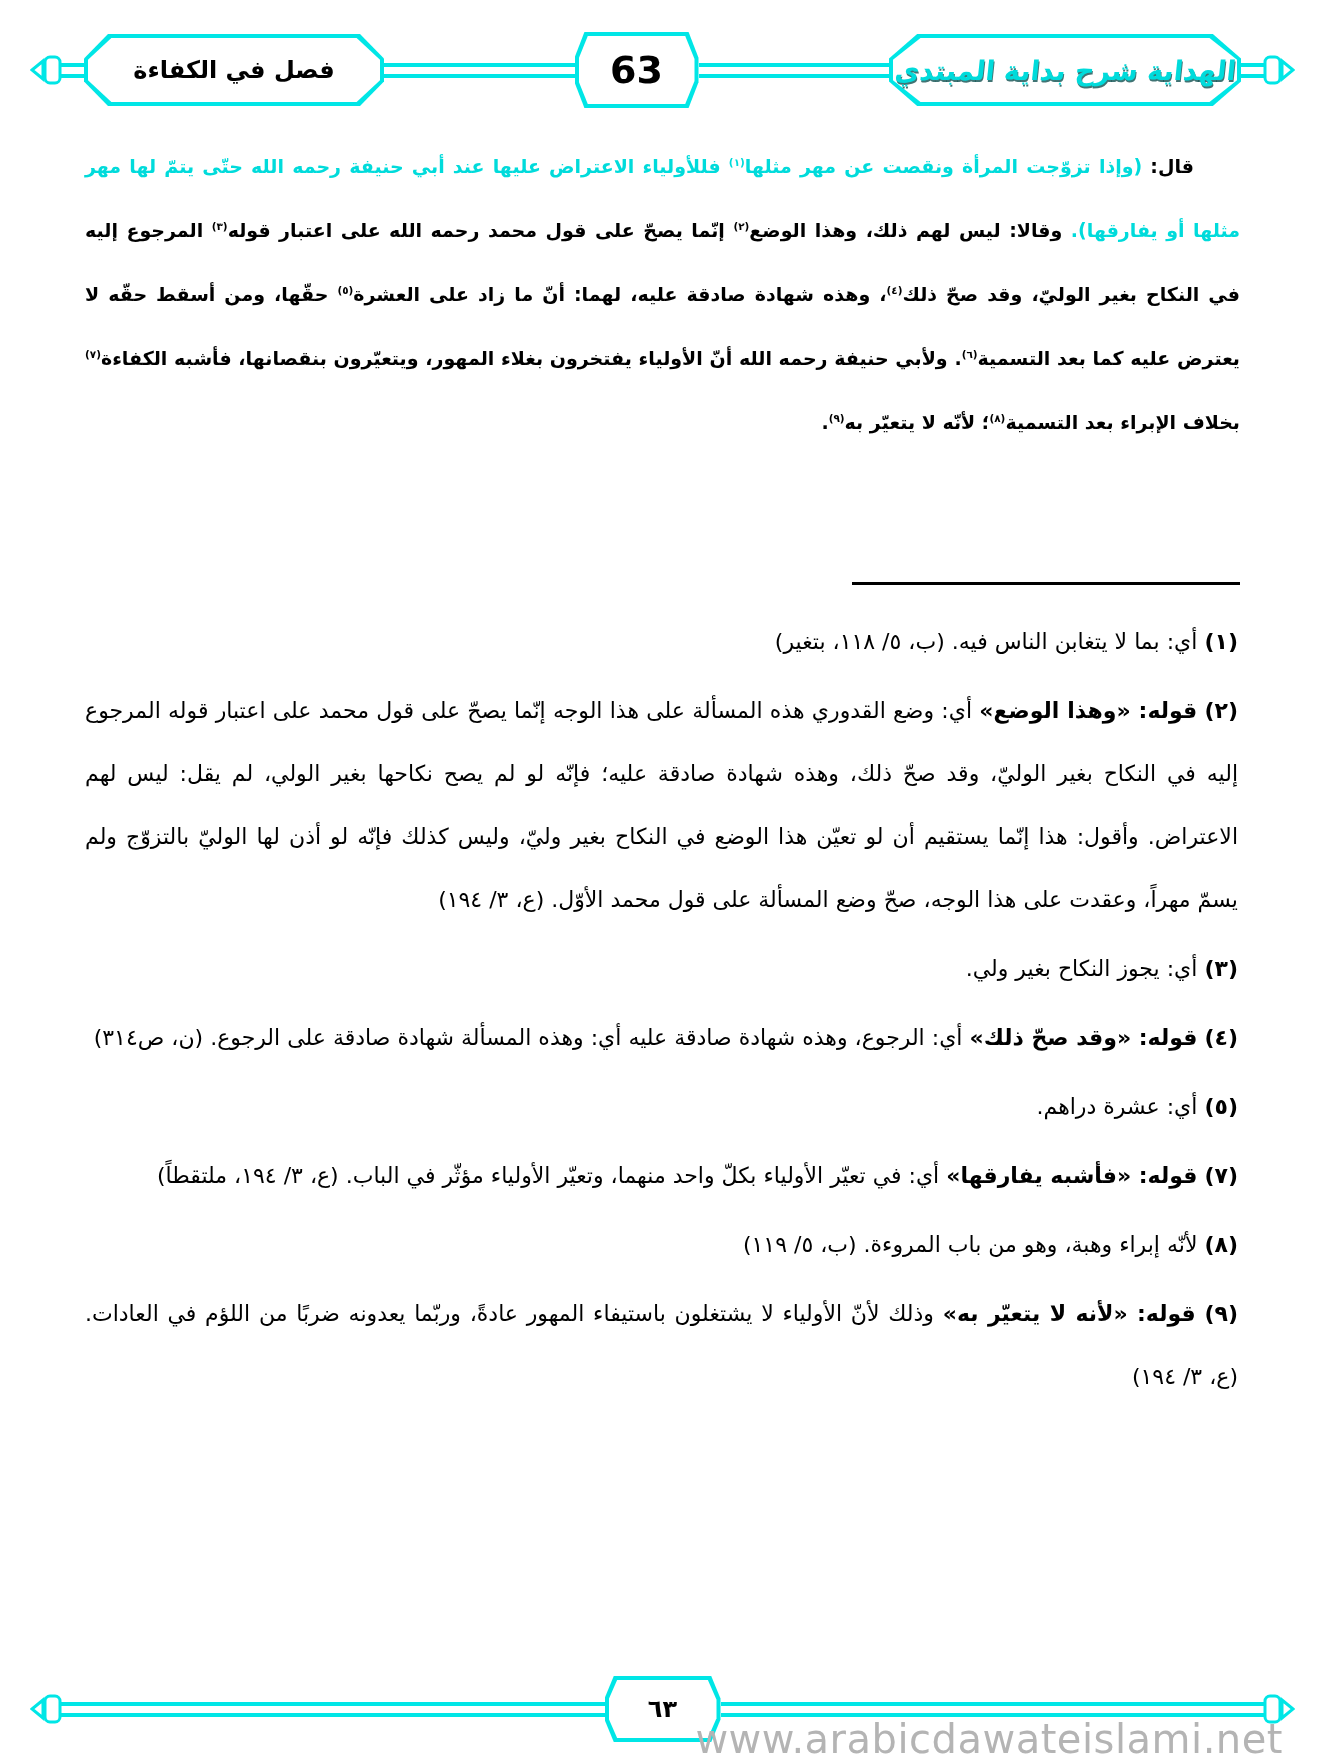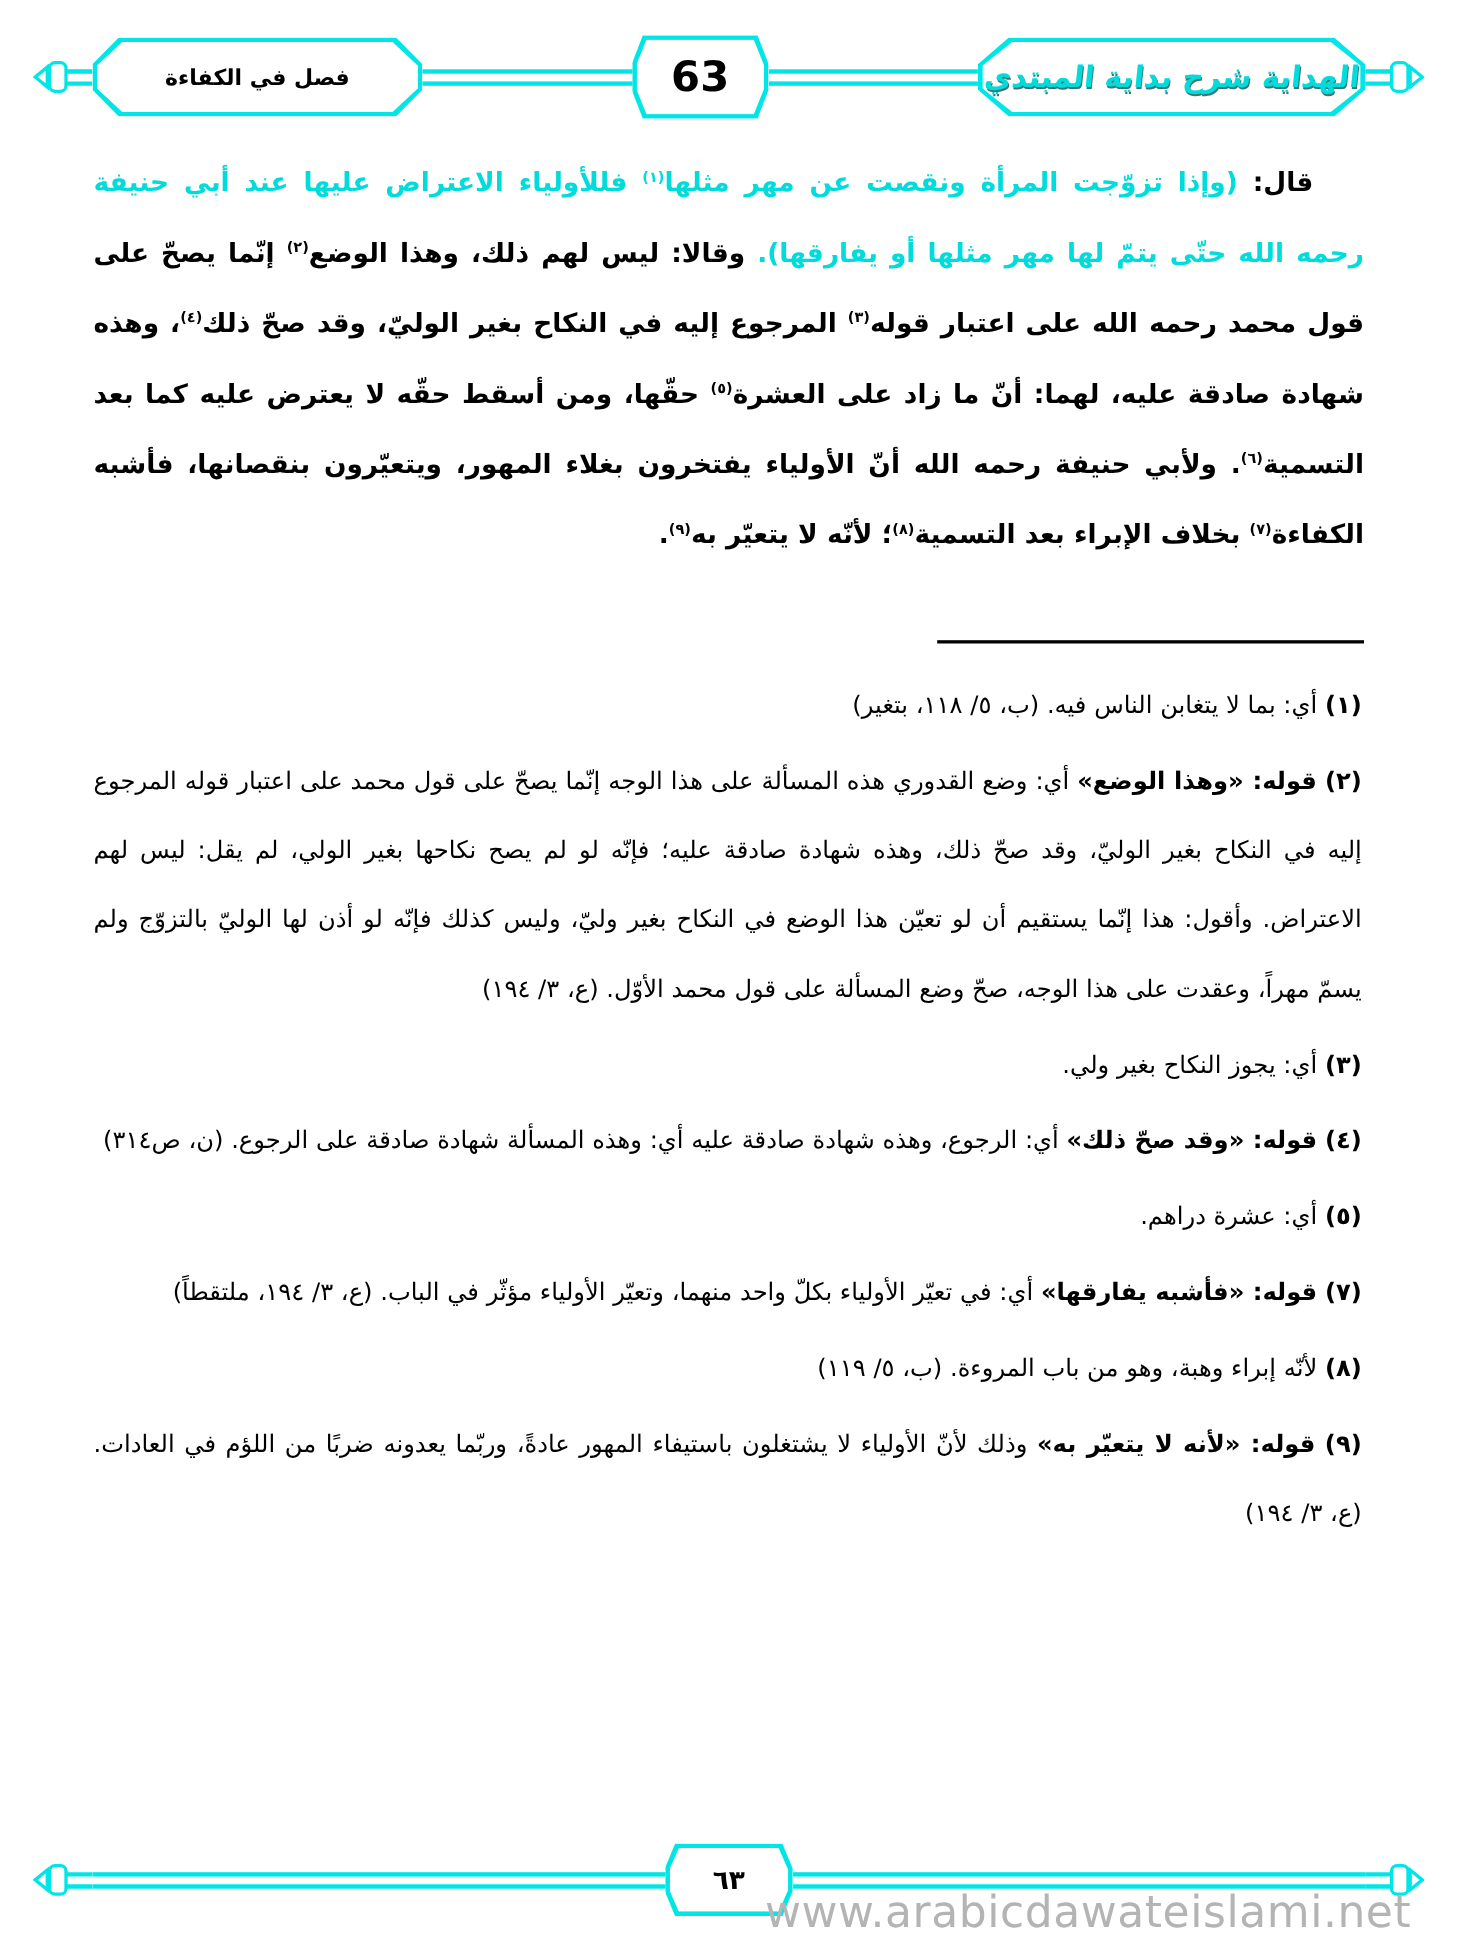--- a/index.html
+++ b/index.html
@@ -32,39 +32,39 @@
   }
   .cartouche .oct-bg,.cartouche .oct-fg{
     position:absolute;border-radius:6px;
     clip-path:polygon(8% 0,92% 0,100% 34%,100% 66%,92% 100%,8% 100%,0 66%,0 34%);
   }
   .cartouche .oct-bg{inset:0;background:var(--cy);}
   .cartouche .oct-fg{inset:4px;background:#fff;}
   .cartouche .label{position:relative;z-index:2;}
 
   .cartouche.chapter{width:300px;}
-  .chapter-label{font-weight:bold;font-size:20px;color:var(--ink);}
+  .chapter-label{font-weight:bold;font-size:24px;color:var(--ink);}
   .cartouche.pagenum{width:124px;height:76px;}
   .pagenum-label{font-weight:bold;font-size:38px;color:var(--ink);font-family:"DejaVu Sans",sans-serif;}
   .cartouche.booktitle{width:352px;}
   .booktitle-label{
     font-weight:bold;font-size:27px;color:var(--matn);
     text-shadow:1px 2px 0 rgba(0,70,70,.75);
     transform:skewX(-6deg);
     white-space:nowrap;
   }
 
   .medallion{width:116px;height:66px;}
   .footer-pagenum-label{font-weight:bold;font-size:24px;color:var(--ink);}
 
   
   .matn-paragraph{
     position:absolute;top:134px;right:85px;left:85px;
     direction:rtl;text-align:justify;text-indent:46px;
-    font-size:24px;line-height:64px;font-weight:bold;color:var(--ink);
+    font-size:19px;line-height:64px;font-weight:bold;color:var(--ink);
     margin:0;
   }
   .matn{color:var(--matn);}
   sup.ref{font-size:0.55em;vertical-align:super;line-height:0;font-weight:bold;}
 
   
   .fn-separator{
     position:absolute;top:582px;right:85px;width:388px;height:0;
     border-top:3px solid var(--ink);
   }

